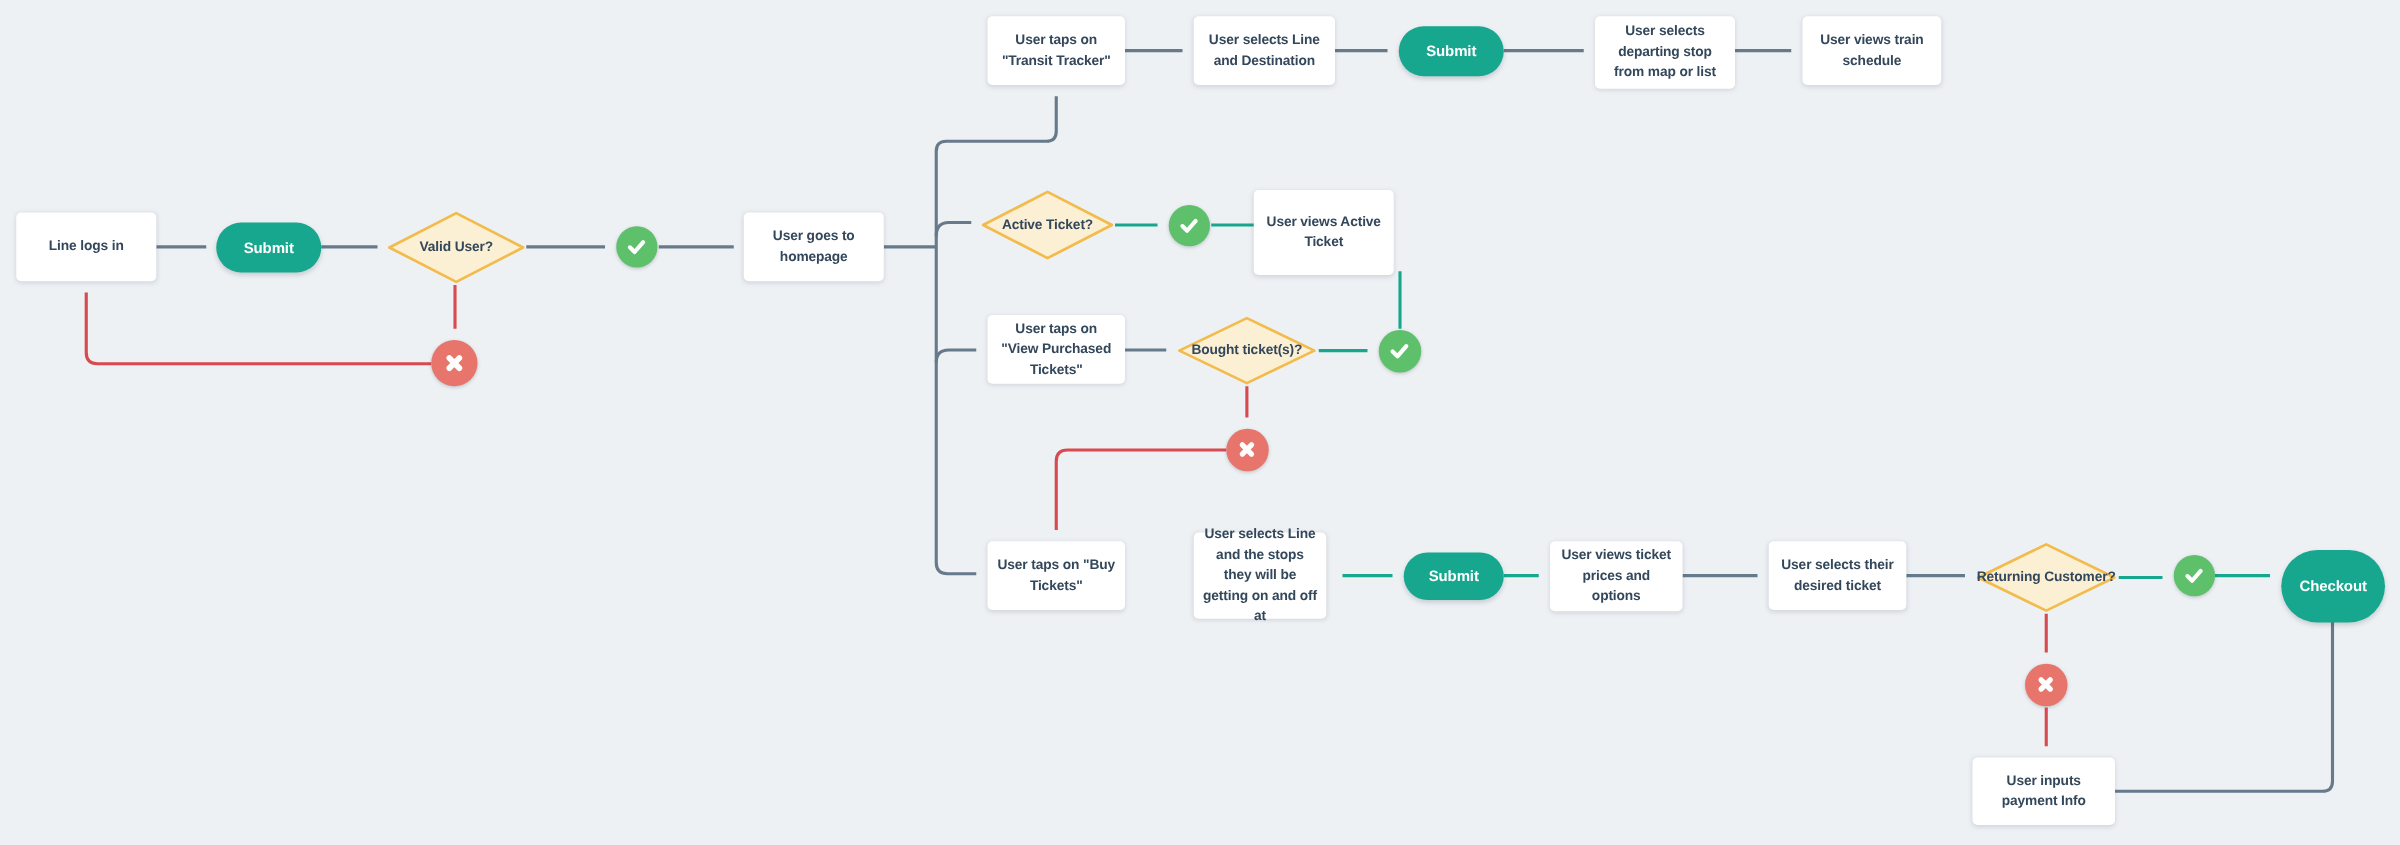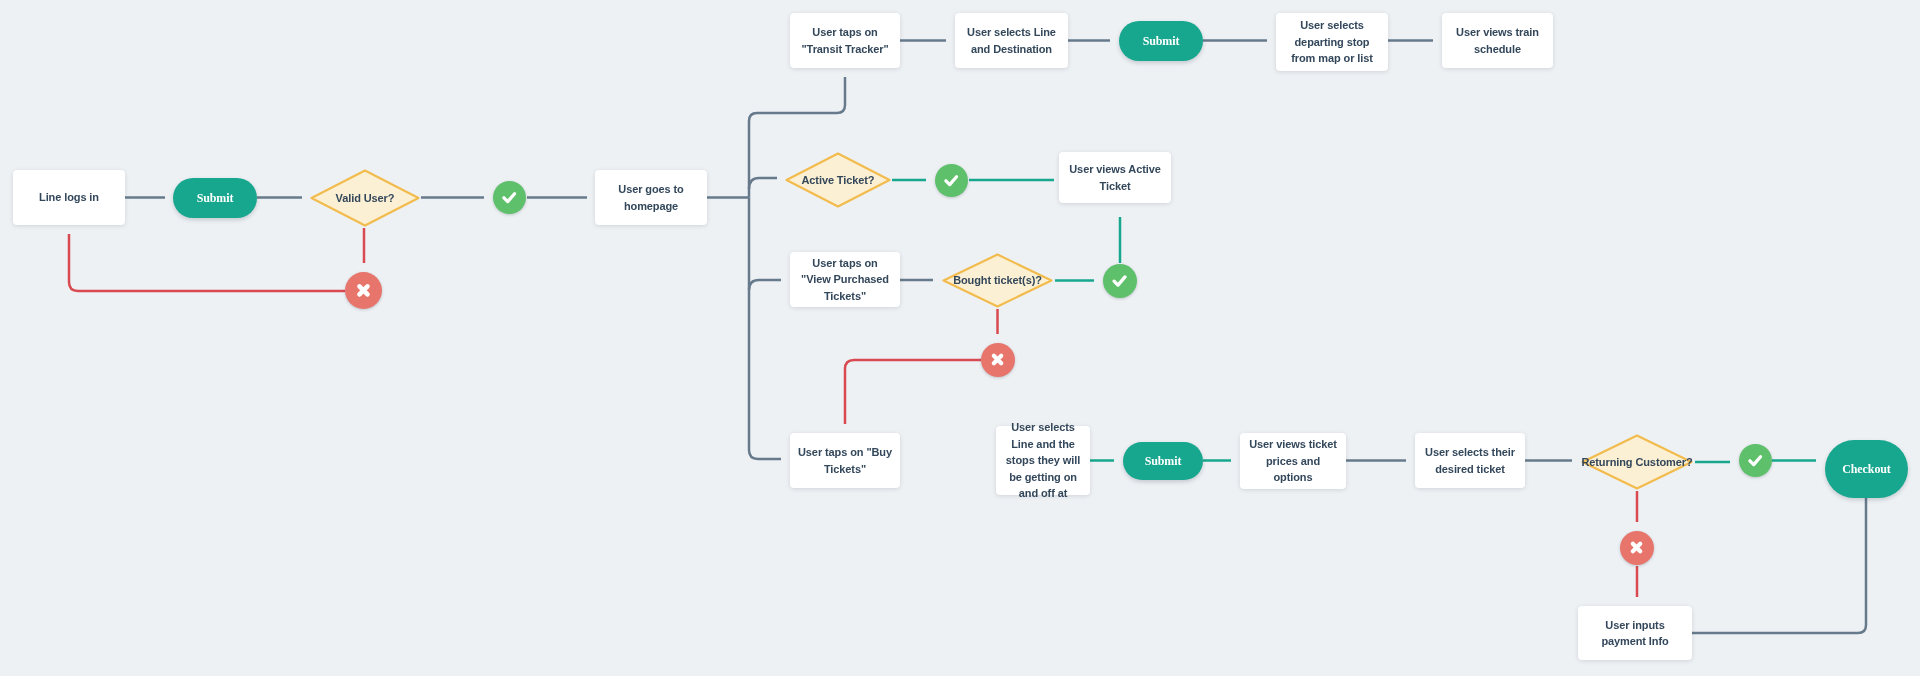--- a/index.html
+++ b/index.html
@@ -9,21 +9,21 @@
   .wires path{fill:none;stroke-width:2.5px;}
   .wires path.gray{stroke:#677a8c;}
   .wires path.teal{stroke:#17a78e;}
   .wires path.red{stroke:#d84a4f;}
   .node{position:absolute;z-index:1;display:flex;align-items:center;justify-content:center;
         text-align:center;font-size:11px;font-weight:700;color:#33475b;line-height:1.5;
         letter-spacing:-0.1px;}
   .box{background:#ffffff;border-radius:4px;box-shadow:0 1px 4px rgba(45,62,80,.16);
        padding:3px 7px;box-sizing:border-box;}
   .pill{background:#17a78e;color:#ffffff;border-radius:999px;font-size:12px;
-        box-shadow:0 2px 4px rgba(45,62,80,.22);font-family:Liberation Serif, serif;}
+        box-shadow:0 2px 4px rgba(45,62,80,.22);}
   .diamond{background:transparent;padding:0;}
   .diamond > svg{position:absolute;left:0;top:0;width:100%;height:100%;}
   .diamond polygon{fill:#fcf0d4;stroke:#f2bb4d;stroke-width:2.2;stroke-linejoin:round;}
   .diamond > span{position:relative;z-index:1;white-space:nowrap;}
   .circle{border-radius:50%;box-shadow:0 1px 3px rgba(45,62,80,.25);}
   .circle.green{background:#5fc06c;}
   .circle.red{background:#e8756c;}
   .circle svg{width:62%;height:62%;}
   .circle svg path{fill:none;stroke:#ffffff;stroke-linecap:round;stroke-linejoin:round;}
   .circle.green svg path{stroke-width:3.2;}
@@ -128,21 +128,21 @@
     <svg viewBox="0 0 106 56">
         <polygon points="53,1.5 104.5,28 53,54.5 1.5,28"></polygon>
       </svg>
     <span>Active Ticket?</span>
   </div>
   <div class="node circle green" style="left:935px;top:164px;width:33px;height:33px">
     <svg viewBox="0 0 20 20">
         <path d="M4.8 10.6 L8.5 14.3 L15.2 6.6"></path>
       </svg>
   </div>
-  <div class="node box" style="left:1059px;top:152px;width:112px;height:51px">
+  <div class="node box" style="left:1003px;top:152px;width:112px;height:68px">
     <span>User views Active Ticket</span>
   </div>
 
   <div class="node box" style="left:790px;top:252px;width:110px;height:55px">
     <span>User taps on "View Purchased Tickets"</span>
   </div>
   <div class="node diamond" style="left:942px;top:253px;width:111px;height:55px">
     <svg viewBox="0 0 111 55">
         <polygon points="55.5,1.5 109.5,27.5 55.5,53.5 1.5,27.5"></polygon>
       </svg>
@@ -155,21 +155,21 @@
   </div>
   <div class="node circle red" style="left:981px;top:343px;width:34px;height:34px">
     <svg viewBox="0 0 20 20">
         <path d="M6.5 6.5 L13.5 13.5 M13.5 6.5 L6.5 13.5"></path>
       </svg>
   </div>
 
   <div class="node box" style="left:790px;top:433px;width:110px;height:55px">
     <span>User taps on "Buy Tickets"</span>
   </div>
-  <div class="node box" style="left:996px;top:426px;width:94px;height:69px">
+  <div class="node box" style="left:955px;top:426px;width:106px;height:69px">
     <span>User selects Line and the stops they will be getting on and off at</span>
   </div>
   <div class="node pill" style="left:1123px;top:442px;width:80px;height:38px">
     <span>Submit</span>
   </div>
   <div class="node box" style="left:1240px;top:433px;width:106px;height:56px">
     <span>User views ticket prices and options</span>
   </div>
   <div class="node box" style="left:1415px;top:433px;width:110px;height:55px">
     <span>User selects their desired ticket</span>

